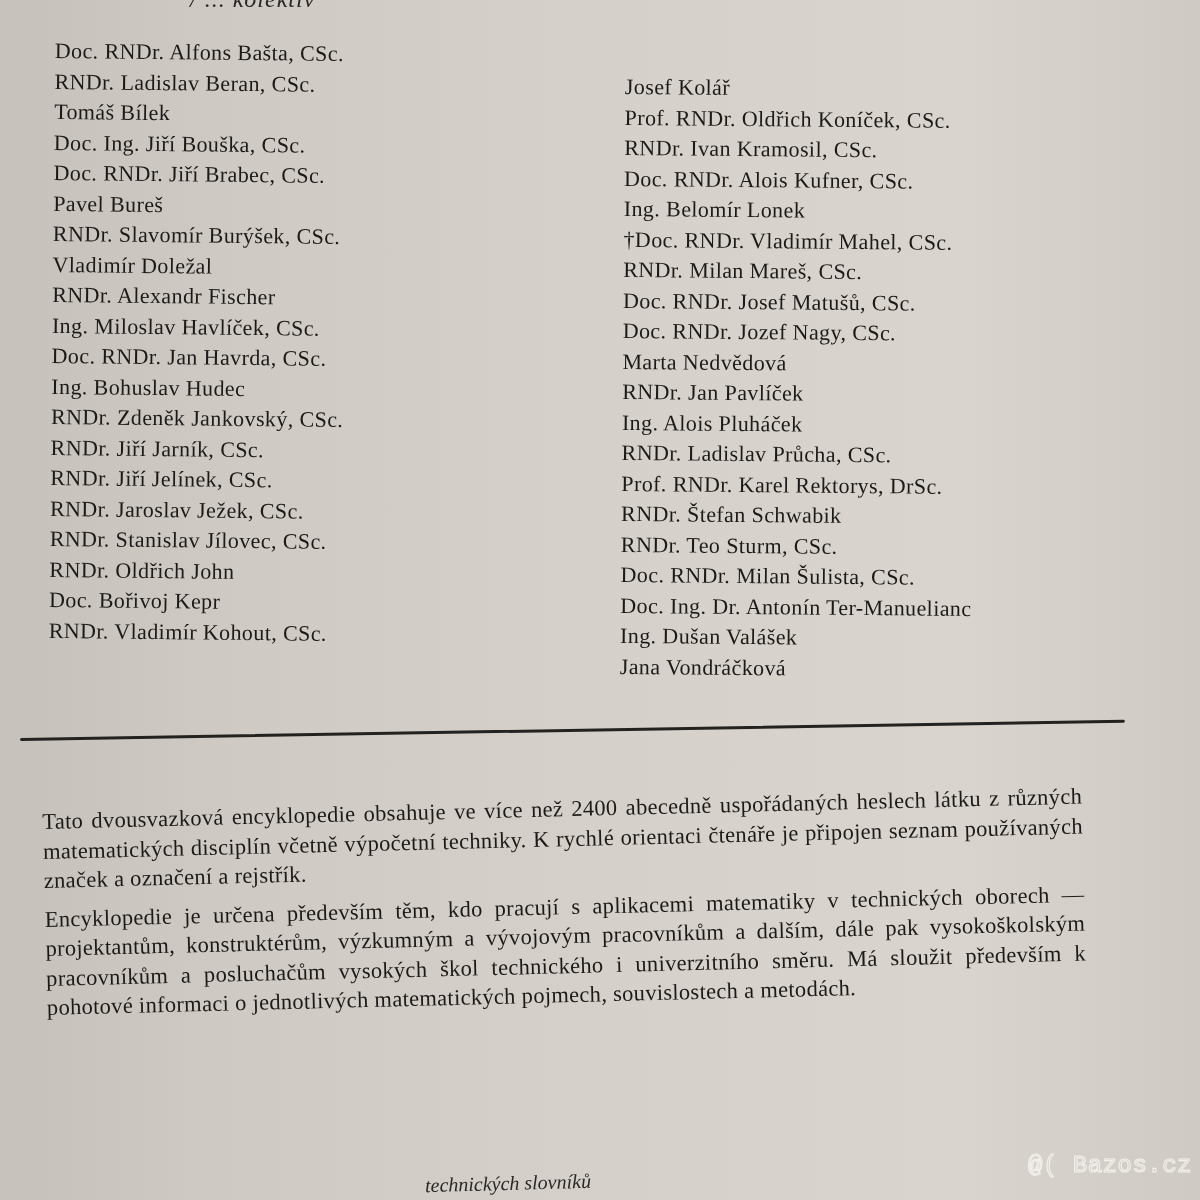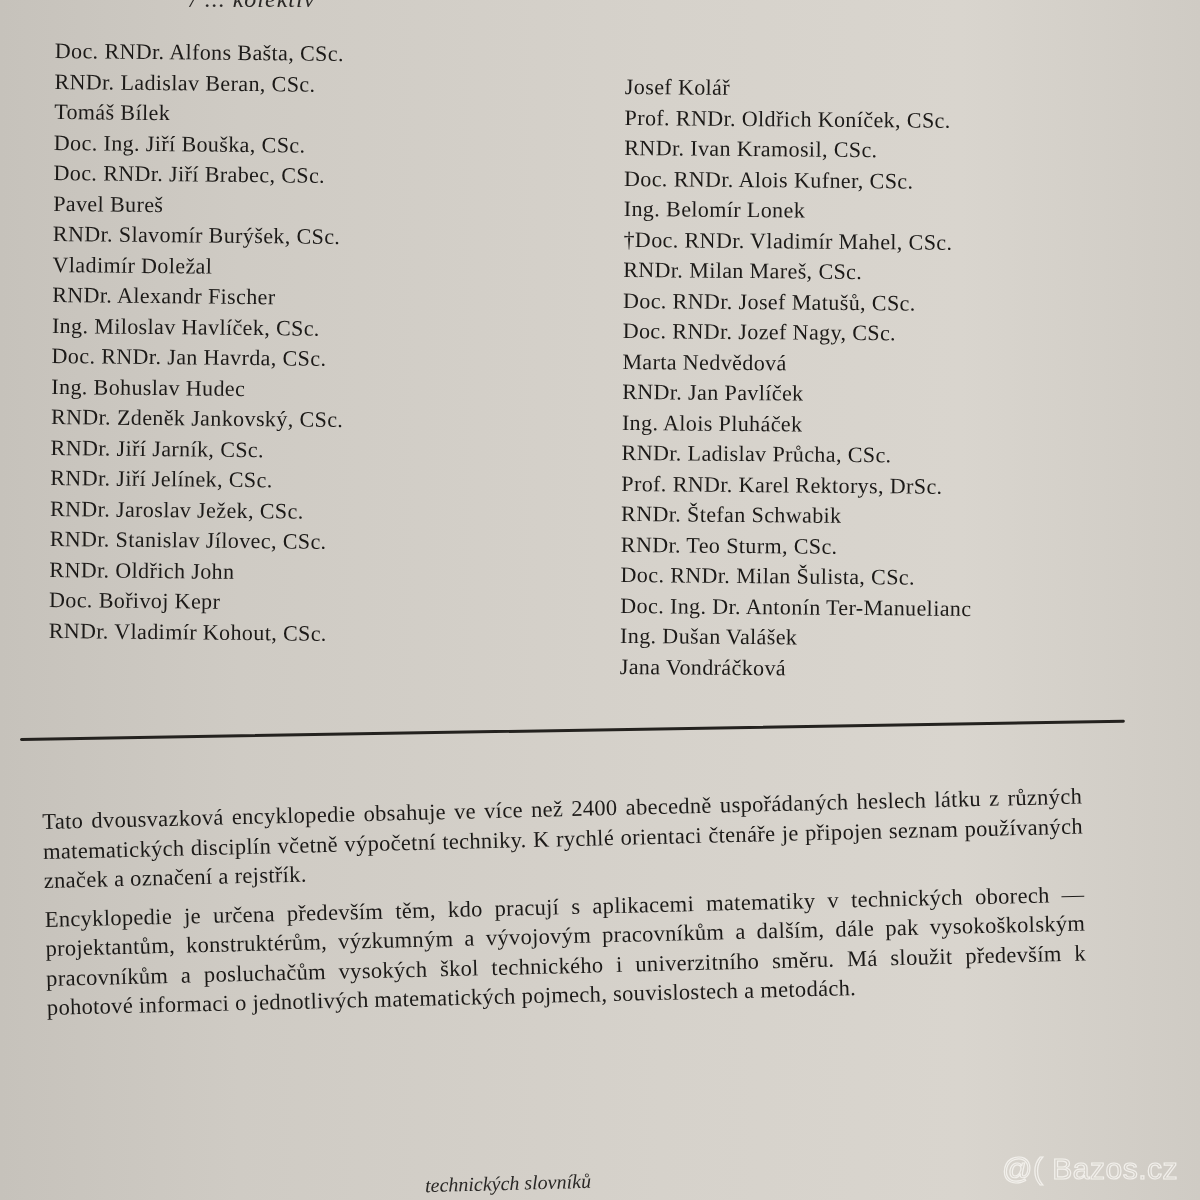--- a/index.html
+++ b/index.html
@@ -23,23 +23,23 @@
     background: #24221f; transform: rotate(-0.95deg); transform-origin: left center;
     border-radius: 2px;
   }
   .blurb { position: absolute; left: 42px; top: 807px; width: 1040px; font-size: 22.5px; line-height: 29.5px; letter-spacing: 0.3px; transform: rotate(-1.4deg); transform-origin: left top; }
   .blurb p { margin: 0 0 9px 0; text-align: justify; }
   .footer-fragment {
     position: absolute; left: 425px; top: 1172px;
     font-style: italic; font-size: 20px; color: #2a2826; transform: rotate(-1.5deg);
   }
   .watermark {
-    position: absolute; right: 22px; top: 1152px;
-    font-family: Liberation Sans, sans-serif;
-    font-size: 30px; color: transparent;
+    position: absolute; right: 8px; top: 1152px;
+    font-family: Liberation Mono, monospace;
+    font-size: 24px; color: transparent;
     -webkit-text-stroke: 1.2px #f4f2ee; letter-spacing: 0.5px;
     opacity: 0.95;
   }
 </style>
 </head>
 <body>
 
 <div class="page">
 
   <div class="header-fragment">/ ... kolektiv</div>

